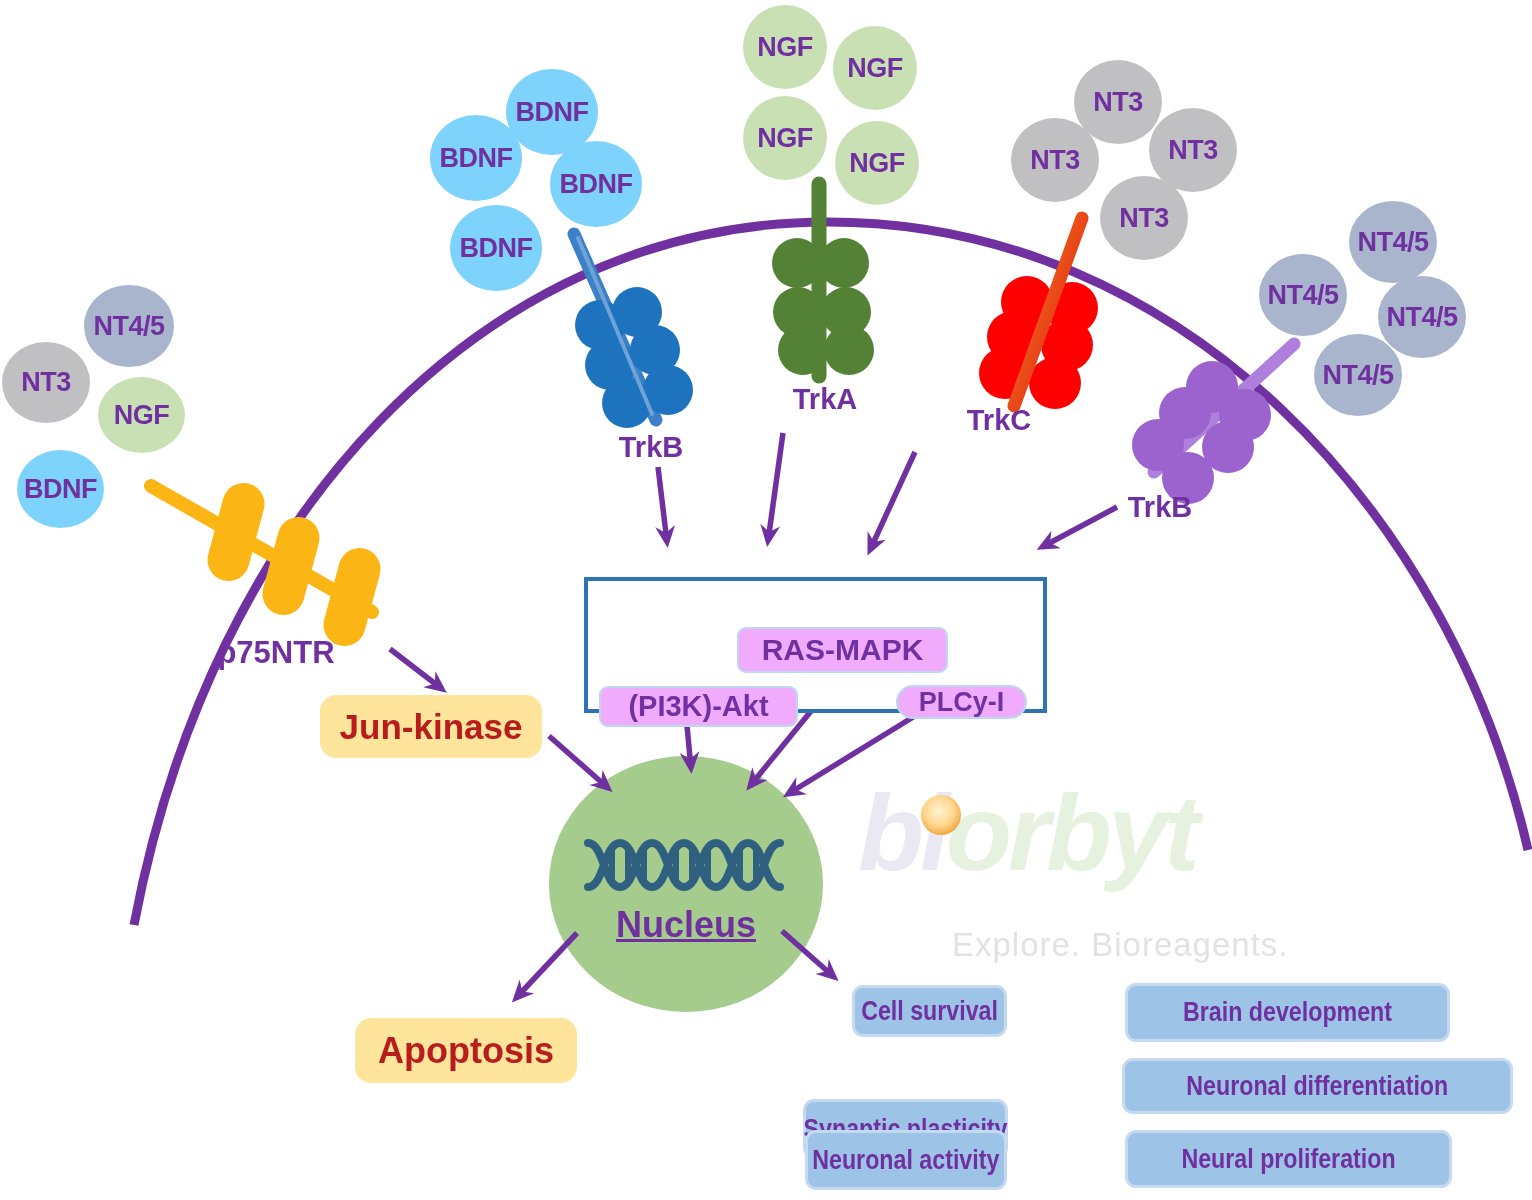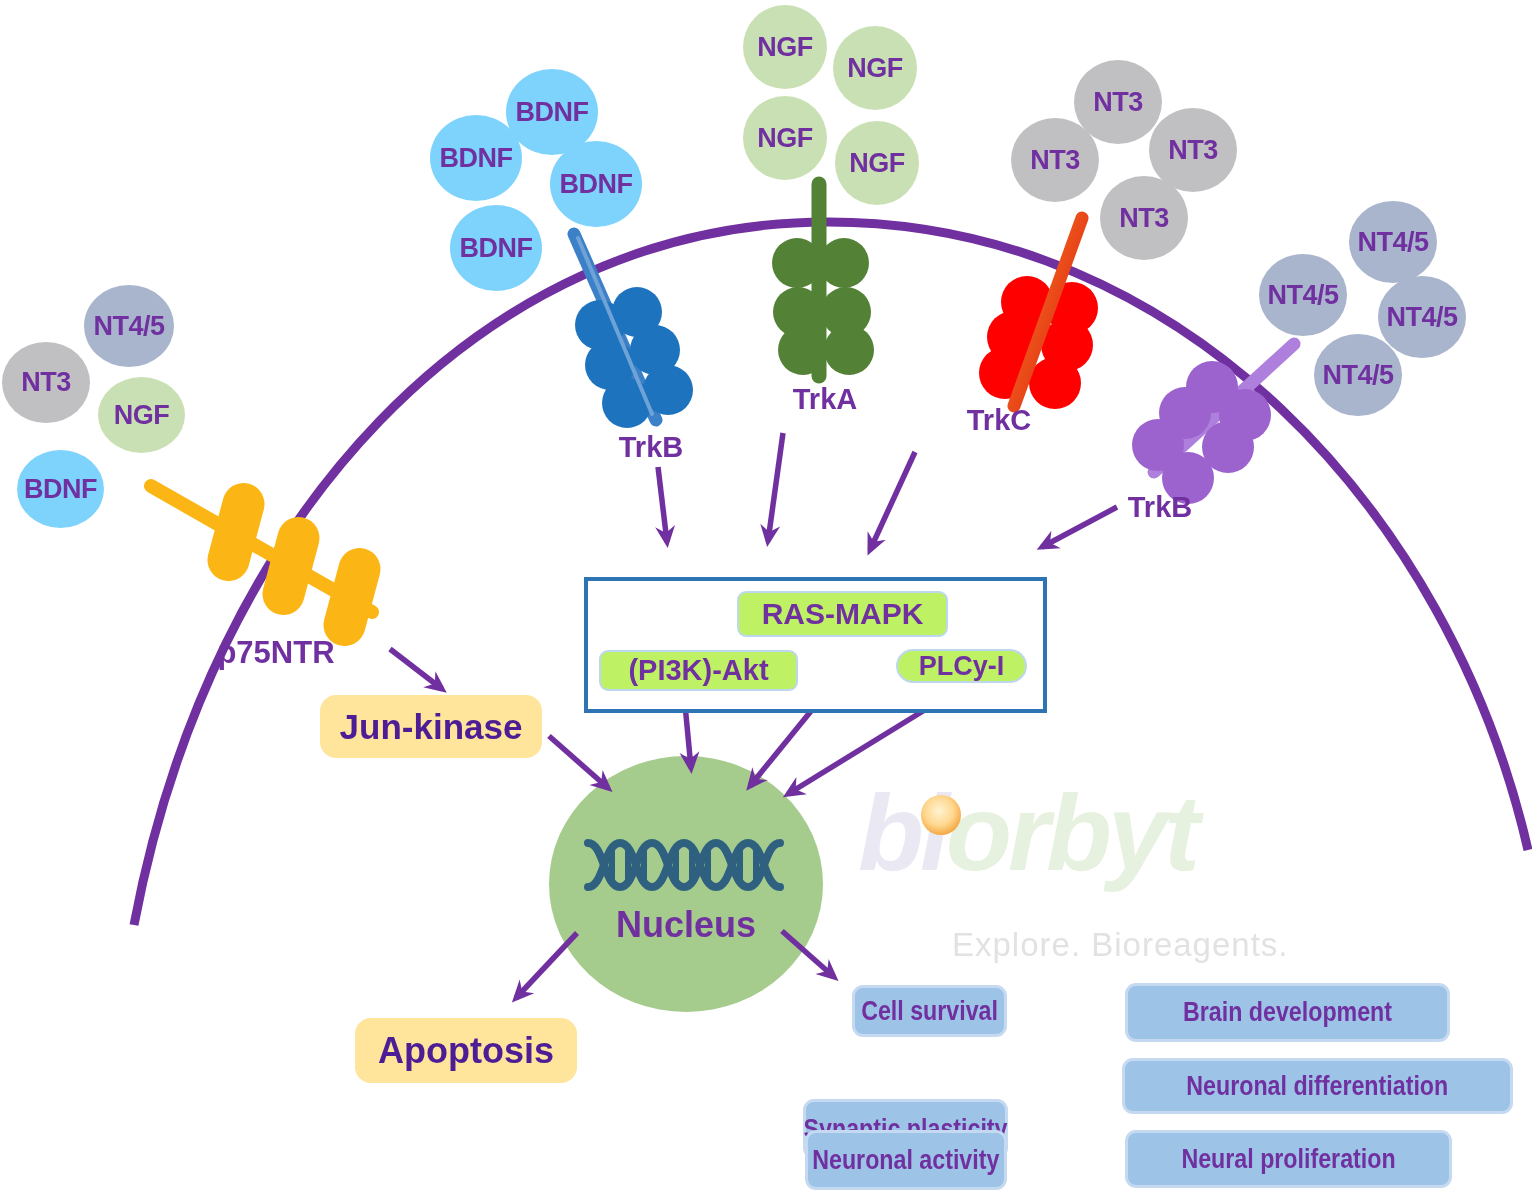--- a/index.html
+++ b/index.html
@@ -20,28 +20,28 @@
   .rlabel{
     position:absolute;transform:translate(-50%,-50%);font-weight:bold;font-size:29px;
     color:#7030A0;white-space:nowrap;
   }
   
   .pathway-box{
     position:absolute;left:584px;top:577px;width:463px;height:136px;
     border:4px solid #2E74B5;background:#ffffff;box-sizing:border-box;
   }
   .chip{
-    position:absolute;background:#bef264;border:2px solid #BDD7EE;border-radius:9px;
+    position:absolute;background:#f0abfc;border:2px solid #BDD7EE;border-radius:9px;
     display:flex;align-items:center;justify-content:center;font-weight:bold;color:#7030A0;
-    box-sizing:border-box;white-space:nowrap;
+    box-sizing:border-box;white-space:nowrap;margin-top:36px;
   }
   
   .ynode{
     position:absolute;background:#FFE49C;border-radius:16px;display:flex;align-items:center;
-    justify-content:center;font-weight:bold;color:#4c1d95;white-space:nowrap;
+    justify-content:center;font-weight:bold;color:#b91c1c;white-space:nowrap;
   }
   
   .outcome{
     position:absolute;background:#9DC3E6;border:3px solid #C5D9F1;border-radius:11px;
     display:flex;align-items:center;justify-content:center;font-weight:bold;font-size:27px;
     color:#7030A0;box-sizing:border-box;white-space:nowrap;
   }
   .outcome .sq{display:inline-block;transform:scaleX(0.86);}
   
   .nucleus-label{
@@ -240,21 +240,21 @@
   <div class="rlabel z3" style="left:1160px;top:507px;">TrkB</div>
 
   <div class="pathway-box z3"></div>
   <div class="chip z3" style="left:737px;top:591px;width:211px;height:46px;font-size:30px;">RAS-MAPK</div>
   <div class="chip z3" style="left:599px;top:650px;width:199px;height:41px;font-size:29px;">(PI3K)-Akt</div>
   <div class="chip z3" style="left:896px;top:649px;width:131px;height:34px;font-size:27px;border-radius:22px;">PLCy-I</div>
 
   <div class="ynode z3" style="left:320px;top:695px;width:222px;height:63px;font-size:35px;">Jun-kinase</div>
   <div class="ynode z3" style="left:355px;top:1018px;width:222px;height:65px;font-size:36px;">Apoptosis</div>
 
-  <div class="nucleus-label z3" style="left:686px;top:925px;">Nucleus</div>
+  <div class="nucleus-label z3" style="left:686px;top:925px;text-decoration:underline;">Nucleus</div>
 
   <div class="outcome z3" style="left:852px;top:985px;width:155px;height:52px;">
       <span class="sq">Cell survival</span>
     </div>
   <div class="outcome z3" style="left:1125px;top:983px;width:325px;height:59px;">
       <span class="sq">Brain development</span>
     </div>
   <div class="outcome z3" style="left:803px;top:1055px;width:205px;height:60px;margin-top:44px;">
       <span class="sq">Synaptic plasticity</span>
     </div>

